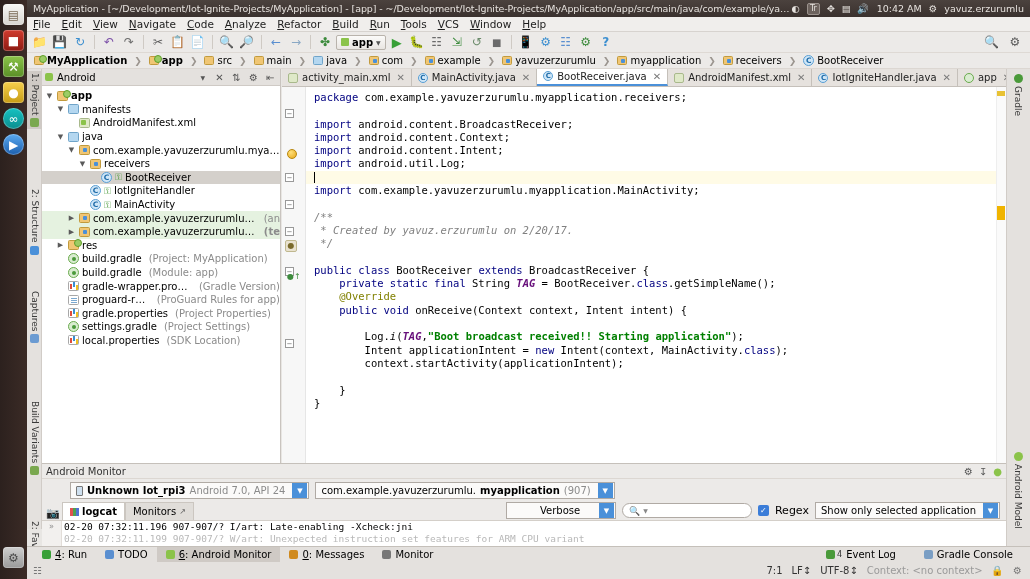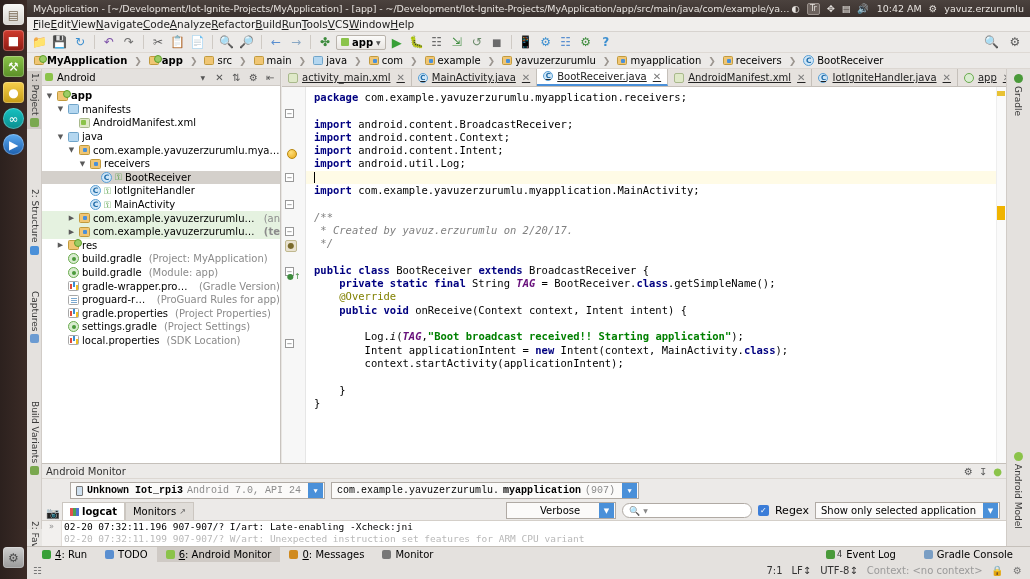--- a/index.html
+++ b/index.html
@@ -30,21 +30,21 @@
   
   .titlebar{position:absolute;left:27px;top:0;width:1003px;height:17px;
     background:linear-gradient(#4b423e,#3a312e);color:#e6e2de;font-size:9.5px;
     display:flex;align-items:center;padding:0 6px;z-index:20;}
   .titlebar .ttl{flex:1;white-space:nowrap;overflow:hidden;text-overflow:ellipsis;letter-spacing:-.1px;}
   .tray{display:flex;align-items:center;gap:7px;font-size:9.5px;white-space:nowrap;}
   .tray .box{border:1px solid #9a918c;background:#6c625d;padding:0 2px;border-radius:2px;font-size:8px;line-height:10px;}
 
   
   .menubar{position:absolute;left:27px;top:17px;width:1003px;height:15px;
-    background:#f0eeec;display:flex;align-items:center;padding-left:6px;
+    background:#f0eeec;display:flex;align-items:center;padding-left:6px;gap:11px;
     font-size:10.5px;color:#1c1c1c;border-bottom:1px solid #d7d3cf;z-index:19;}
   .menubar span{cursor:default;}
   .menubar u{text-decoration:underline;}
 
   
   .toolbar{position:absolute;left:27px;top:32px;width:1003px;height:21px;background:#eceae8;
     display:flex;align-items:center;padding-left:4px;gap:2px;border-bottom:1px solid #ded9d4;z-index:18;}
   .tbtn{width:18px;height:18px;display:flex;align-items:center;justify-content:center;
     font-size:12px;color:#5a5a5a;border-radius:2px;}
   .tsep{width:1px;height:14px;background:#cfcac4;margin:0 3px;}
@@ -111,32 +111,32 @@
   .ti.props:after{content:"";position:absolute;left:1px;bottom:1px;width:2px;height:5px;background:#e04b3a;
     box-shadow:3px -2px 0 0 #3a8ed0,6px 1px 0 0 #f0c020;}
   .ti.txt{background:#fff;border:1px solid #a8a8a8;}
   .ti.txt:after{content:"";position:absolute;left:2px;top:2px;width:6px;height:1px;background:#7aa8d0;
     box-shadow:0 2px 0 0 #7aa8d0,0 4px 0 0 #7aa8d0;}
 
   
   .etabs{position:absolute;left:282px;top:69px;width:724px;height:18px;background:#dedad6;
     display:flex;align-items:flex-end;z-index:15;border-bottom:1px solid #c5c0ba;}
   .etab{height:17px;display:flex;align-items:center;gap:4px;padding:0 6px;font-size:10px;
-    border-right:1px solid #c5c0ba;background:#e6e2de;white-space:nowrap;color:#222;text-decoration:underline;}
+    border-right:1px solid #c5c0ba;background:#e6e2de;white-space:nowrap;color:#222;}
   .etab.active{background:#fff;border-bottom:2px solid #4a90d9;height:18px;}
   .etab .x{color:#7a7a7a;font-size:10px;margin-left:2px;}
 
   
   .editor{position:absolute;left:282px;top:87px;width:724px;height:376px;background:#fff;z-index:14;overflow:hidden;}
   .gutter{position:absolute;left:0;top:0;width:24px;height:100%;background:#f7f7f7;border-right:1px solid #e6e6e6;}
   .code{position:absolute;left:24px;top:0;right:0;bottom:0;font-family:"DejaVu Sans Mono","Liberation Mono",monospace;
     font-size:10.5px;line-height:13.3px;padding:4px 0 0 8px;white-space:pre;}
   .ln{height:13.3px;}
   .ln.hl{background:#fffbe6;margin-left:-8px;padding-left:8px;}
-  .kw{color:#000080;font-weight:bold;}
+  .kw{color:#000080;font-weight:normal;}
   .ann{color:#808000;}
   .str{color:#008000;font-weight:bold;}
   .cmt{color:#808080;font-style:italic;}
   .fld{color:#660e7a;font-style:italic;font-weight:bold;}
   .caret{display:inline-block;width:1px;height:11px;background:#000;vertical-align:-2px;}
   .fmark{position:absolute;left:3px;width:9px;height:9px;border:1px solid #999;background:#fff;
     color:#666;font-size:7px;text-align:center;line-height:8px;}
   .bulb{position:absolute;left:5px;width:10px;height:10px;border-radius:50%;
     background:radial-gradient(circle at 35% 30%,#ffe07a,#e8a81b);border:1px solid #b8860b;}
   .gbadge{position:absolute;left:3px;width:12px;height:12px;border-radius:2px;background:#e9e2cf;
@@ -145,21 +145,21 @@
   
   .markbar{position:absolute;right:0;top:0;width:10px;height:100%;background:#fafafa;border-left:1px solid #eee;}
   .mtick{position:absolute;right:1px;width:8px;height:5px;}
 
   
   .monitor{position:absolute;left:42px;top:463px;width:964px;height:83px;background:#eceae8;
     border-top:1px solid #c5c0ba;z-index:15;}
   .monhdr{height:15px;display:flex;align-items:center;padding:0 4px;font-size:10px;color:#333;
     border-bottom:1px solid #dcd7d2;}
   .monhdr .sp{margin-left:auto;display:flex;align-items:center;gap:6px;color:#555;}
-  .monrow{height:22px;display:flex;align-items:flex-end;padding:2px 4px;gap:6px;font-family:Liberation Mono, monospace;}
+  .monrow{height:22px;display:flex;align-items:flex-end;padding:2px 4px;gap:6px;}
   .combo{display:flex;align-items:center;height:17px;border:1px solid #b0aaa4;background:#fbfaf9;font-size:10px;}
   .combo .ctext{padding:0 5px;white-space:nowrap;display:flex;align-items:center;gap:4px;}
   .combo .carrow{width:15px;height:15px;background:#4a90d9;color:#fff;font-size:7px;
     display:flex;align-items:center;justify-content:center;margin:0 1px 0 2px;}
   .dim{color:#8b8b8b;}
   .montabs{position:absolute;left:0;top:37px;width:100%;height:19px;display:flex;align-items:flex-end;padding-left:2px;gap:0;}
   .mtab{height:18px;display:flex;align-items:center;gap:3px;padding:0 7px;font-size:10px;background:#e0ddd9;
     border:1px solid #cbc6c0;border-bottom:none;font-weight:bold;}
   .mtab.active{background:#fff;}
   .mtab.plain{font-weight:normal;background:#e0ddd9;}

